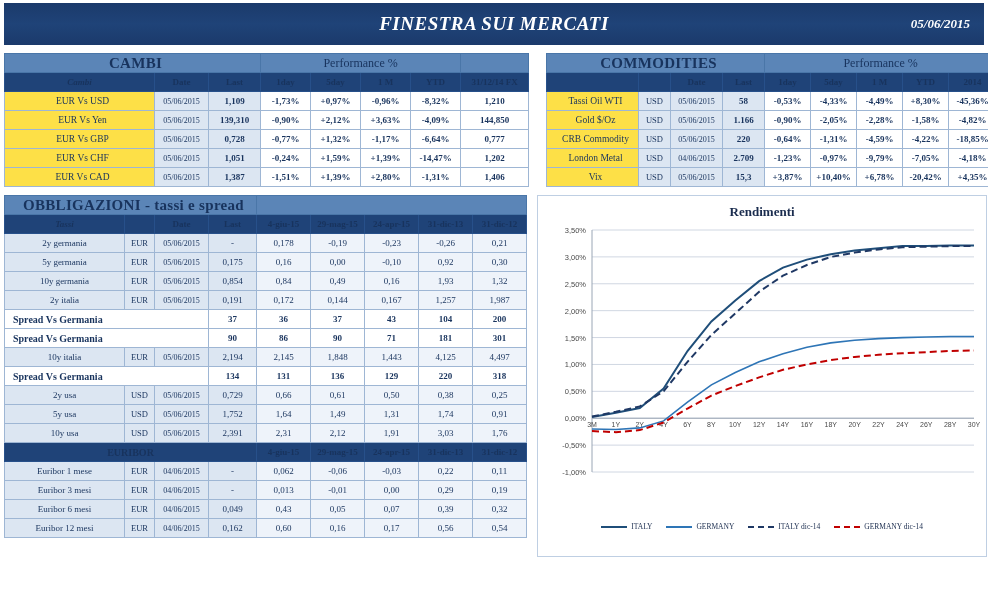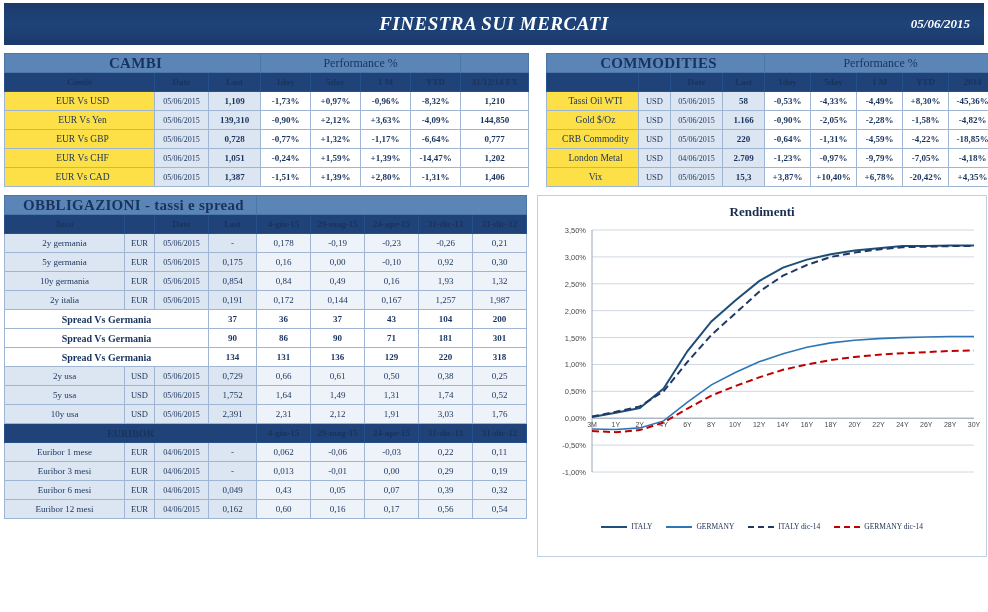--- a/index.html
+++ b/index.html
@@ -87,21 +87,21 @@
   }
   .lbl-c { background: #dce6f2; }
   .alt { background: #eef3fa; }
   .white { background: #ffffff; }
   .date-c { color: #7d93b5; font-size: 8px; }
   .cur-c { font-size: 8.5px; color: #2b4a78; }
   .num { font-weight: bold; }
   .neg { color: #c00000; font-weight: bold; }
   .pos { color: #008000; font-weight: bold; }
   .spread td { background: #ffffff; font-weight: bold; }
-  .spread .sp-label { text-align: center; font-weight: bold; font-size: 10px; }
+  .spread .sp-label { text-align: left; font-weight: bold; font-size: 10px; padding-left: 8px; }
 
   
   .row-top { display: flex; gap: 10px; align-items: flex-start; }
   .col-left { width: 524px; }
   .col-right { width: 450px; margin-left: 8px; }
 
   .row-bottom { display: flex; gap: 2px; margin-top: 8px; align-items: flex-start; }
 
   
   .chart-box {
@@ -404,20 +404,31 @@
         <tr class="spread">
           <td class="sp-label" colspan="3">Spread Vs Germania</td>
           <td>90</td>
           <td>86</td>
           <td>90</td>
           <td>71</td>
           <td>181</td>
           <td>301</td>
         </tr>
 
+        <tr>
+          <td class="lbl-c">10y italia</td>
+          <td class="lbl-c cur-c">EUR</td>
+          <td class="lbl-c date-c">05/06/2015</td>
+          <td class="lbl-c">2,194</td>
+          <td class="alt">2,145</td>
+          <td class="alt">1,848</td>
+          <td class="alt">1,443</td>
+          <td class="alt">4,125</td>
+          <td class="alt">4,497</td>
+        </tr>
 
         <tr class="spread">
           <td class="sp-label" colspan="3">Spread Vs Germania</td>
           <td>134</td>
           <td>131</td>
           <td>136</td>
           <td>129</td>
           <td>220</td>
           <td>318</td>
         </tr>
@@ -436,21 +447,21 @@
 
         <tr>
           <td class="lbl-c">5y usa</td>
           <td class="lbl-c cur-c">USD</td>
           <td class="lbl-c date-c">05/06/2015</td>
           <td class="lbl-c">1,752</td>
           <td class="alt">1,64</td>
           <td class="alt">1,49</td>
           <td class="alt">1,31</td>
           <td class="alt">1,74</td>
-          <td class="alt">0,52</td>
+          <td class="alt">0,91</td>
         </tr>
 
         <tr>
           <td class="lbl-c">10y usa</td>
           <td class="lbl-c cur-c">USD</td>
           <td class="lbl-c date-c">05/06/2015</td>
           <td class="lbl-c">2,391</td>
           <td class="alt">2,31</td>
           <td class="alt">2,12</td>
           <td class="alt">1,91</td>

